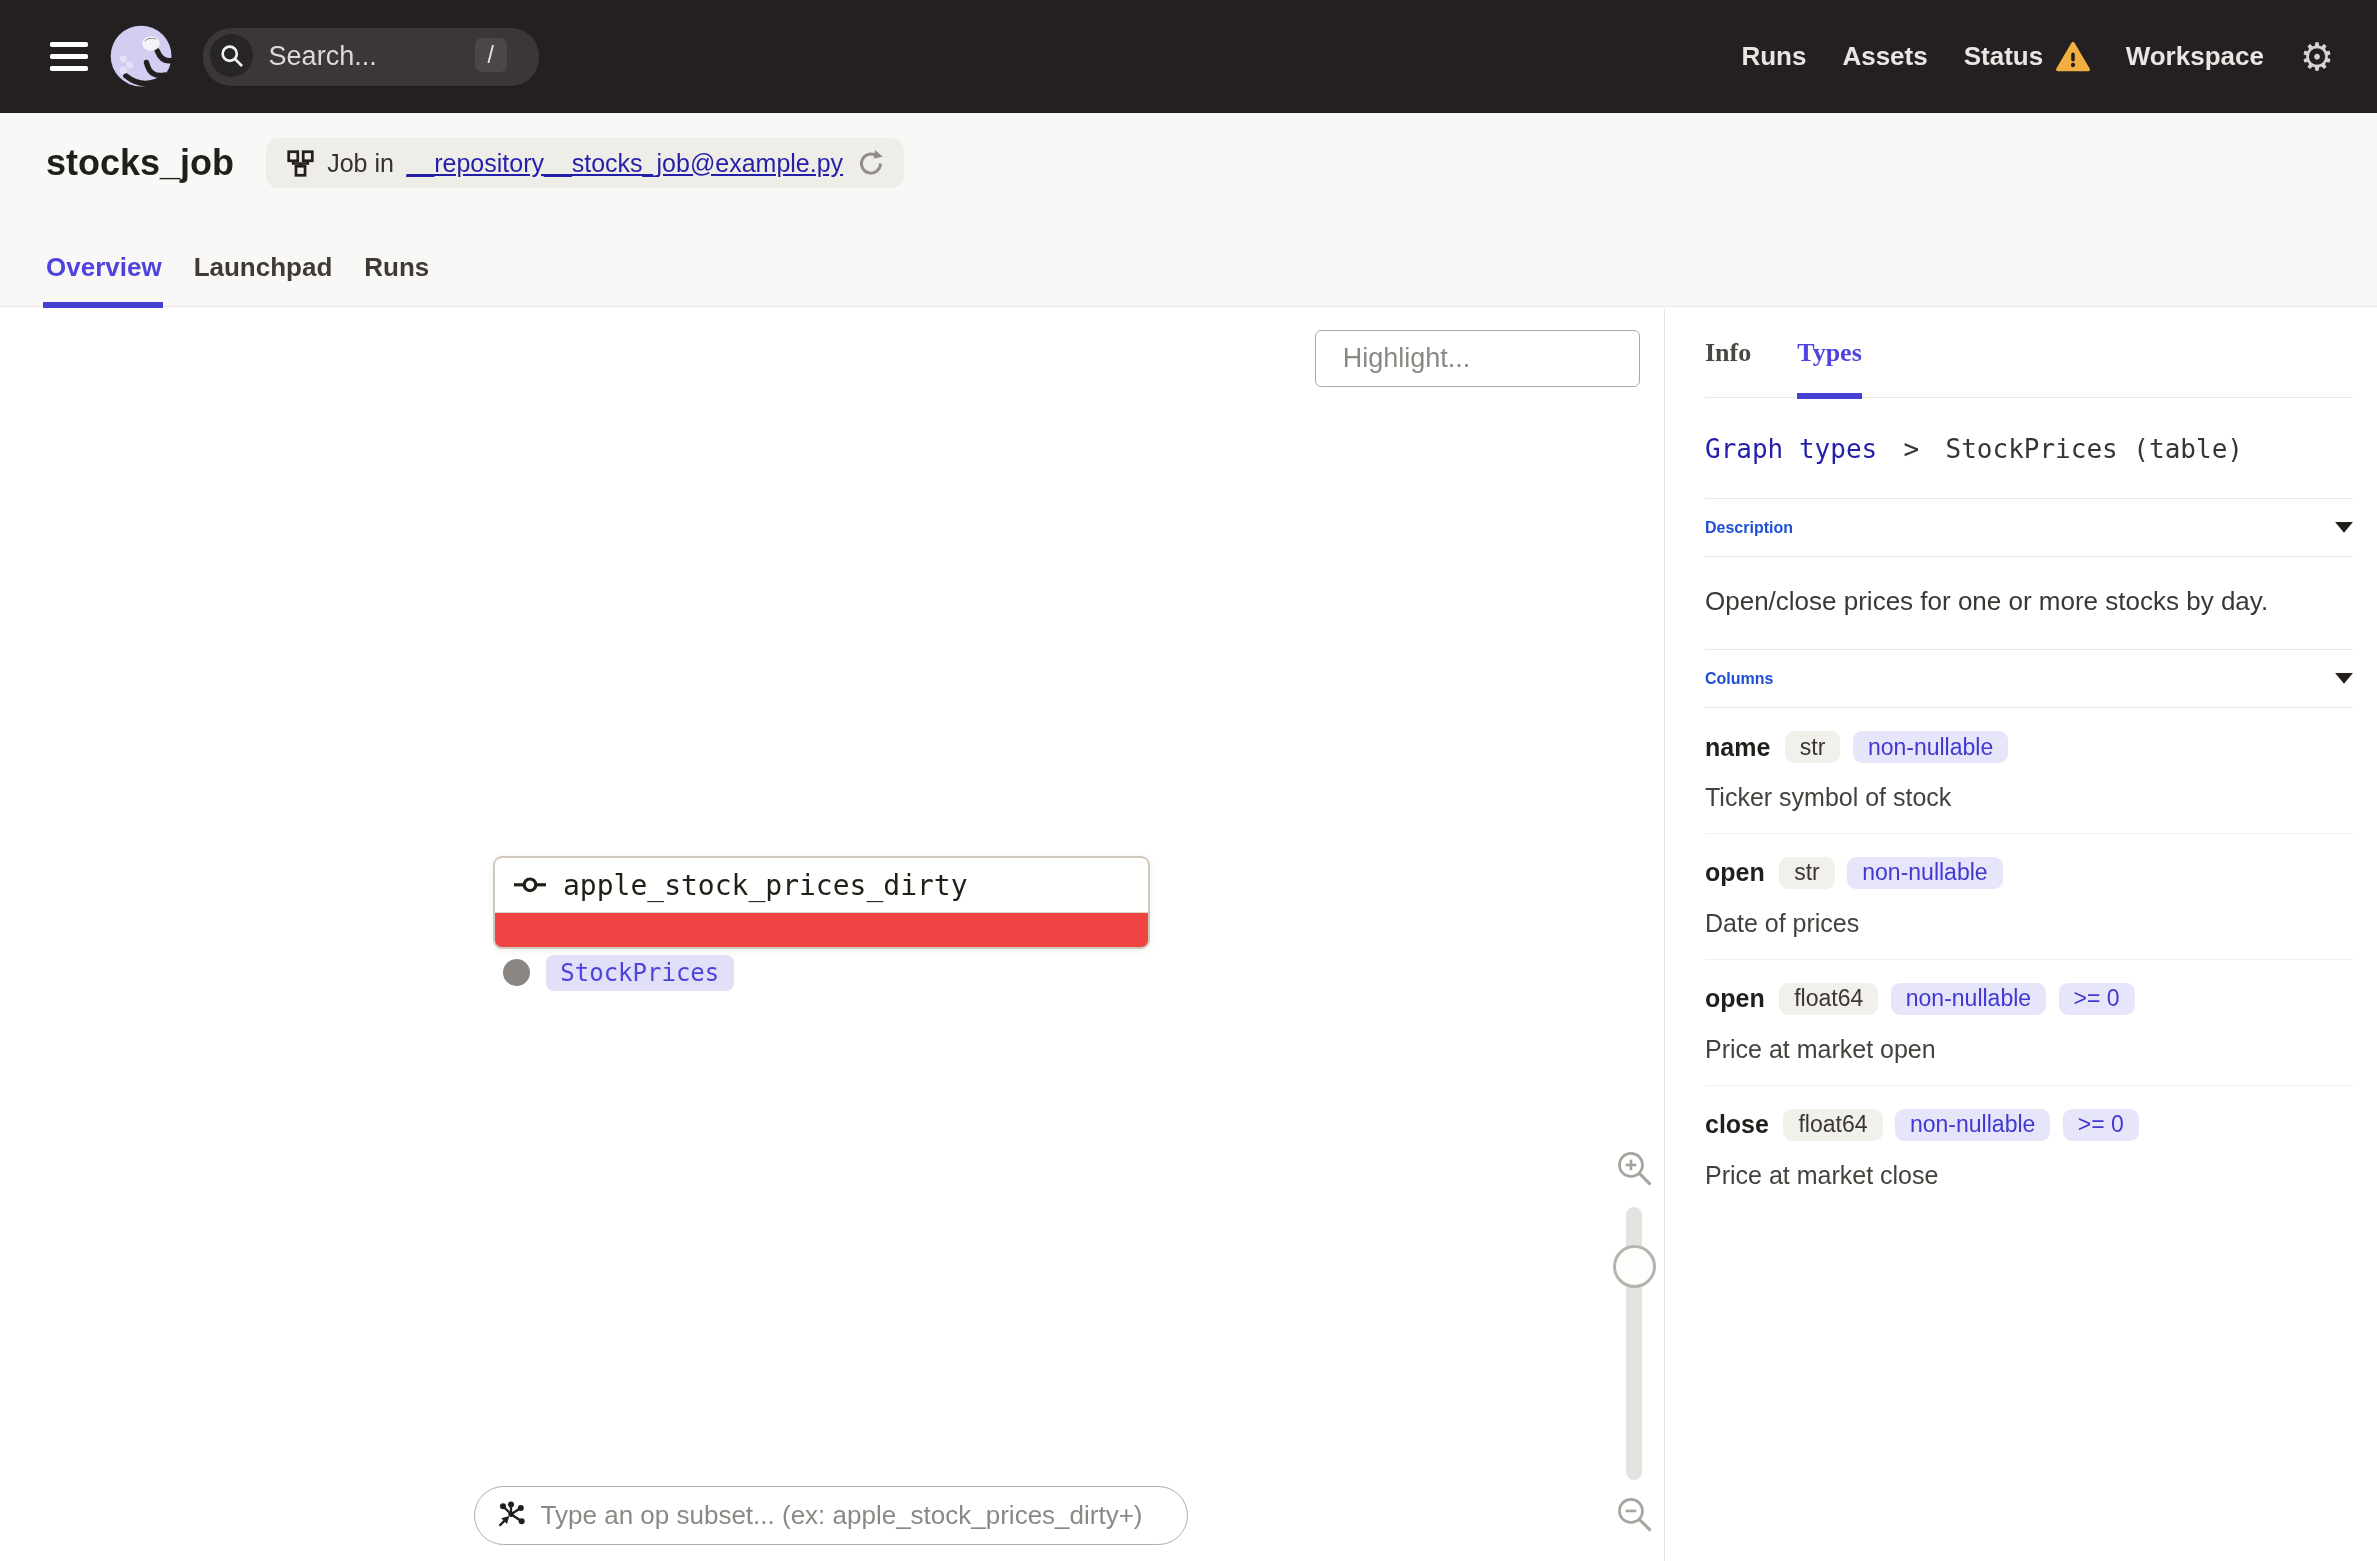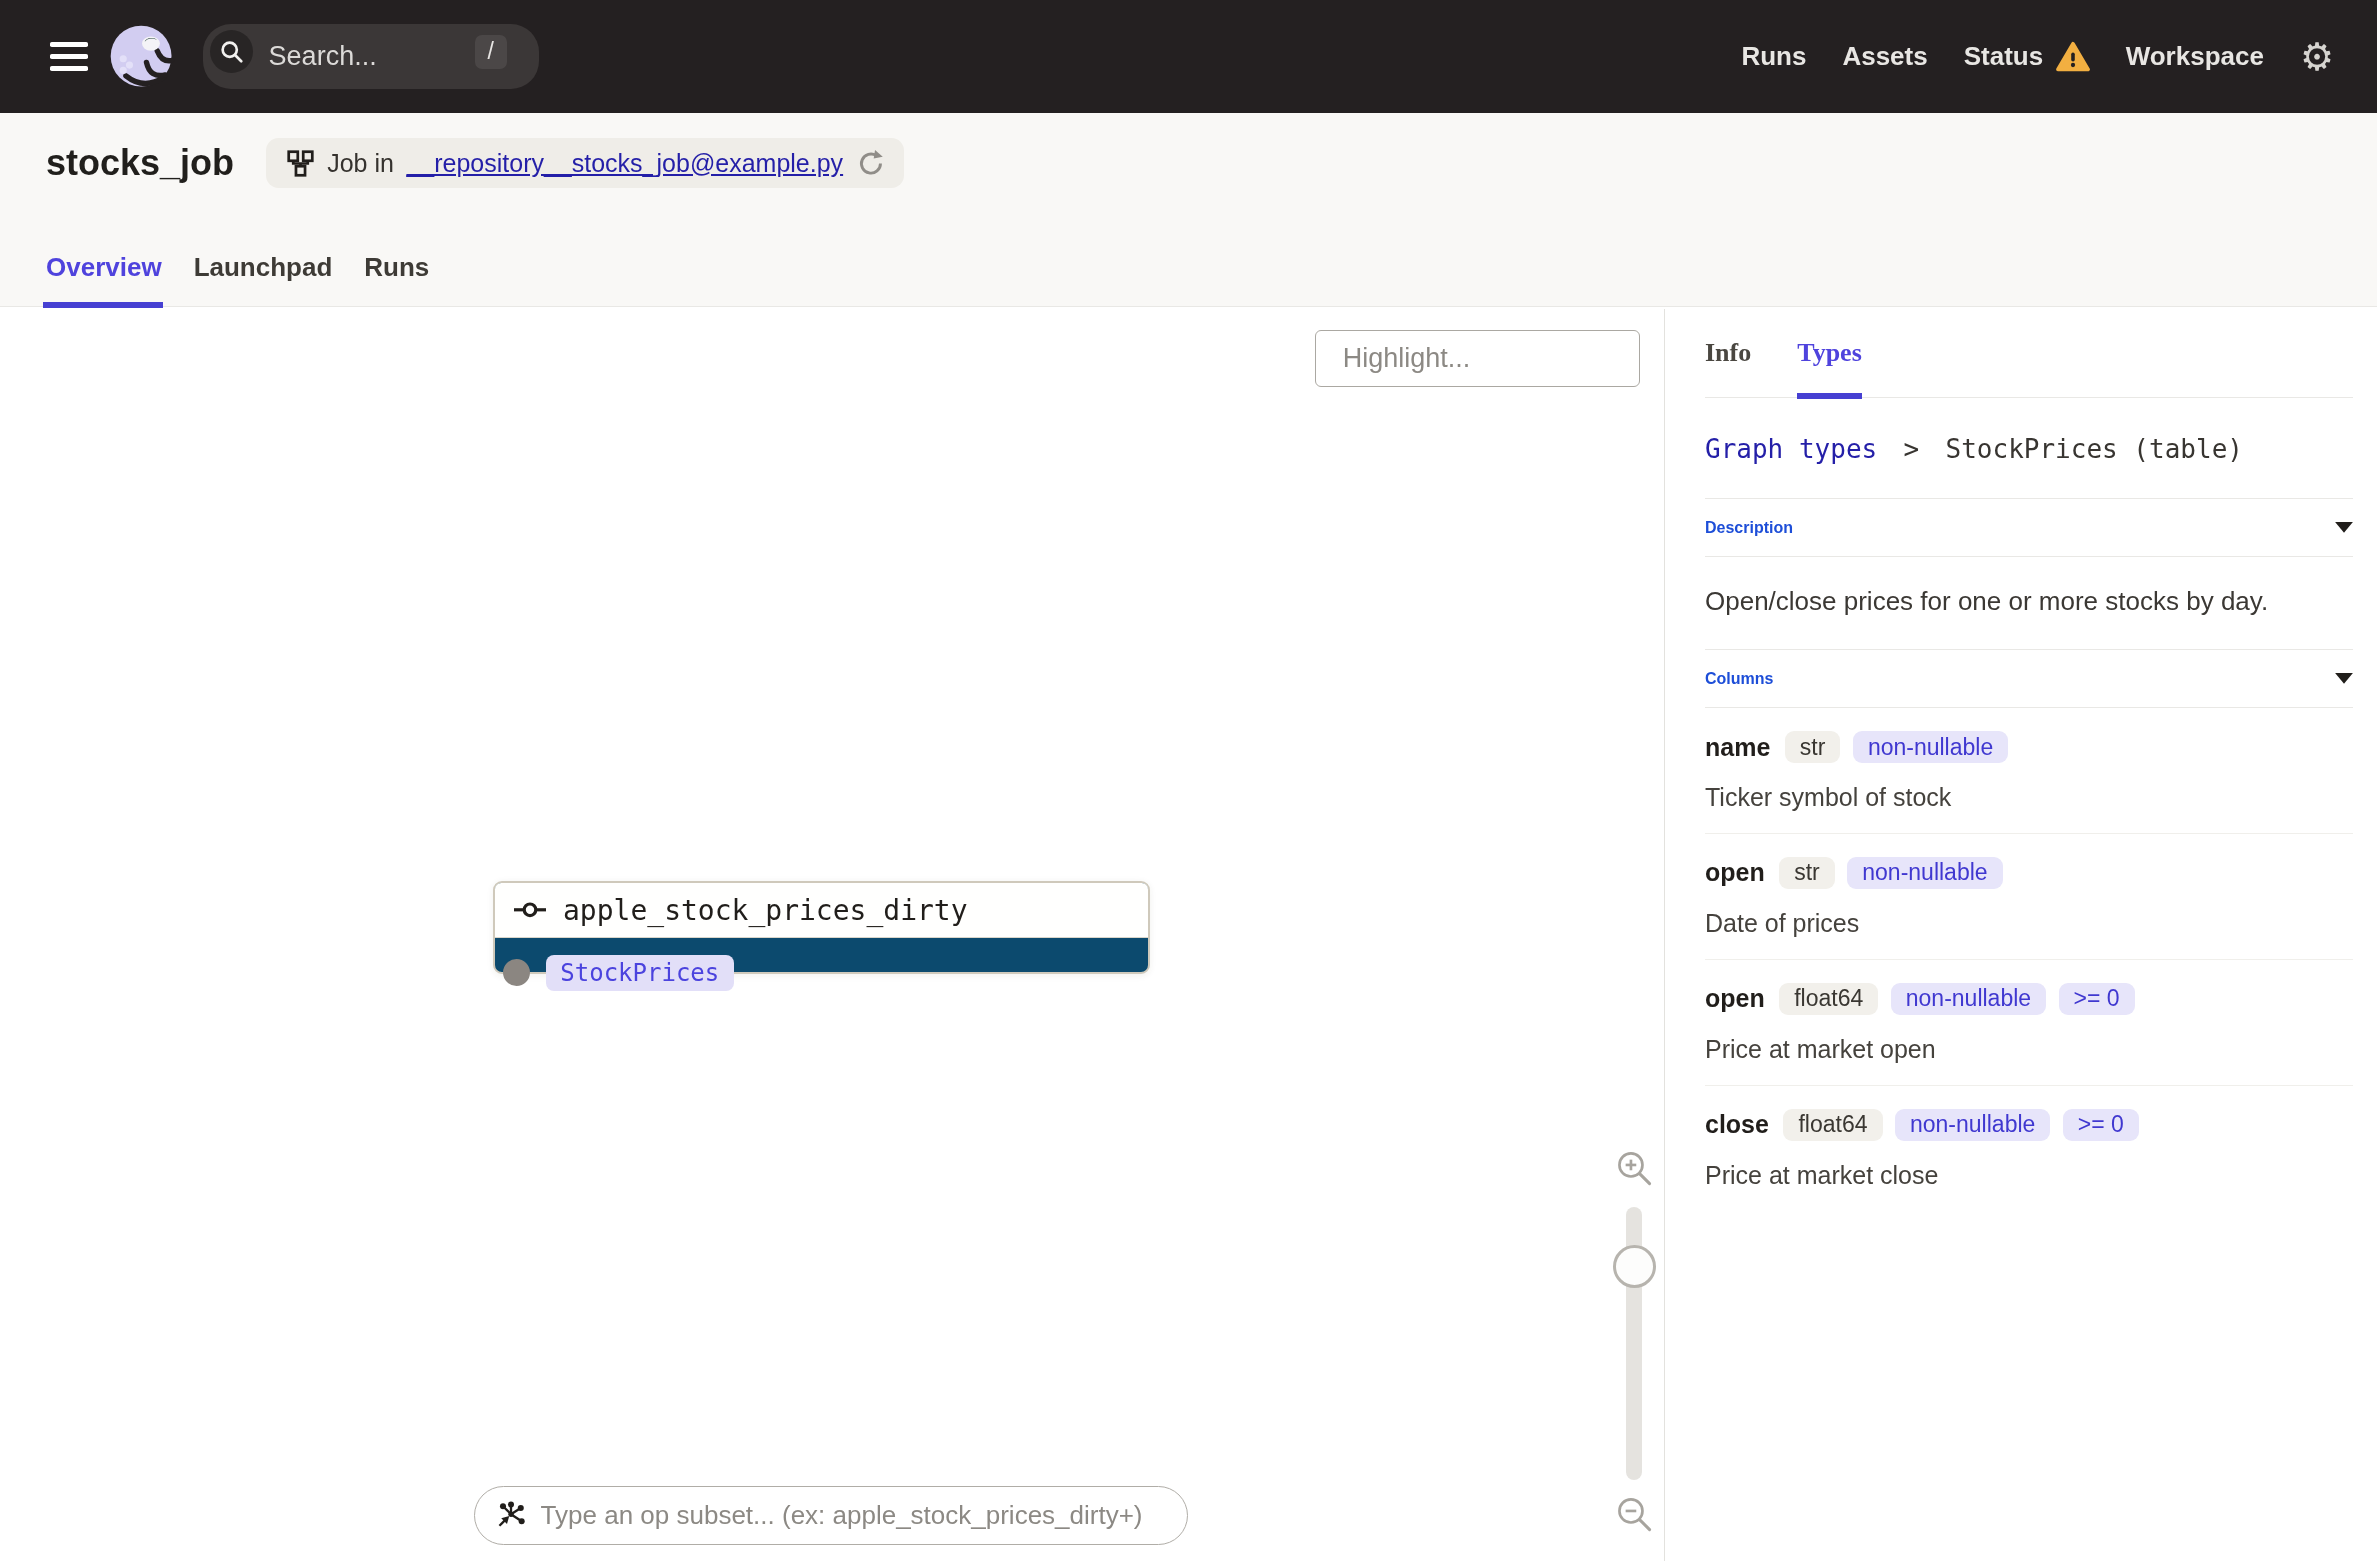--- a/index.html
+++ b/index.html
@@ -7,21 +7,21 @@
   body { font-family:"Liberation Sans", sans-serif; }
   .app { position:relative; width:2377px; height:1561px; overflow:hidden; background:#ffffff; }
 
   
   .topnav { position:absolute; top:0; left:0; width:100%; height:113px; background:#242021;
             display:flex; align-items:center; }
   .hamburger { margin-left:50px; width:38px; height:30px; display:flex; flex-direction:column;
                justify-content:space-between; cursor:pointer; }
   .hamburger span { display:block; height:5.4px; background:#ffffff; border-radius:1.8px; }
   .logo { width:68px; height:68px; margin-left:19.6px; }
-  .nav-search { position:relative; margin-left:27px; width:336px; height:65px; background:#3B3737;
+  .nav-search { position:relative; margin-left:27px; width:336px; height:58px; background:#3B3737;
                 border-radius:28px; display:flex; align-items:center; }
   .nav-search .search-circle { position:absolute; left:7.1px; top:6.3px; width:43px; height:43px;
                 border-radius:50%; background:#282525; display:flex; align-items:center; justify-content:center; }
   .nav-search input { position:absolute; left:66px; width:196px; background:transparent; border:none; outline:none;
                 color:#ECEAE8; font-size:27px; font-family:"Liberation Sans",sans-serif; }
   .nav-search input::placeholder { color:#DCDAD8; }
   .nav-search .slash-key { position:absolute; right:32px; top:10.7px; width:32px; height:34px; background:#4B4747;
                 border-radius:7.1px; color:#E8E6E4; font-size:23px; display:flex; align-items:center; justify-content:center; }
   .nav-right { margin-left:auto; display:flex; align-items:center; gap:36px; padding-right:43px; }
   .nav-link { color:#E8E6E3; font-size:26px; font-weight:600; cursor:pointer; display:flex; align-items:center; gap:12.5px; }
@@ -42,21 +42,21 @@
   .tab.active::after { content:""; position:absolute; left:-2.7px; right:-1.8px; bottom:-1.8px; height:6.3px; background:#4640D2; }
 
   
   .graph-area { position:absolute; top:309px; left:0; width:1664px; height:1252px; background:#ffffff; }
   .highlight-box { position:absolute; left:1315px; top:21.4px; width:325px; height:57px; background:#fff;
                    border:1.8px solid #ABA8A2; border-radius:6px; display:flex; align-items:center; padding:0 16px; gap:10.7px; }
   .highlight-box input { flex:1; border:none; outline:none; font-size:27px; color:#35322E; background:transparent;
                    font-family:"Liberation Sans",sans-serif; }
   .highlight-box input::placeholder { color:#8C8984; }
 
-  .op-node { position:absolute; left:493px; top:572px; width:657px; height:93px; background:#0c4a6e;
+  .op-node { position:absolute; left:493px; top:547px; width:657px; height:93px; background:#ef4444;
              border:2.7px solid #CFC9BB; border-radius:9px; box-shadow:0 1.8px 7.1px rgba(60,50,30,0.07); cursor:pointer; }
   .op-node .node-title { height:55px; background:#FFFFFE; border-bottom:1.8px solid #DAD6CA;
              border-radius:6.3px 6.3px 0 0; display:flex; align-items:center; gap:16px; padding:0 18px; }
   .op-node .node-label { font-family:"DejaVu Sans Mono", monospace; font-size:28px; color:#211E1B; }
 
   .out-port { position:absolute; left:503px; top:650px; width:27px; height:27px; border-radius:50%; background:#8B8681; }
   .type-badge { position:absolute; left:546px; top:646px; height:36px; background:#E2DFF8; border-radius:8px;
                 display:flex; align-items:center; padding:0 14.3px; cursor:pointer;
                 font-family:"DejaVu Sans Mono", monospace; font-size:24px; color:#4B43DE; }
 

